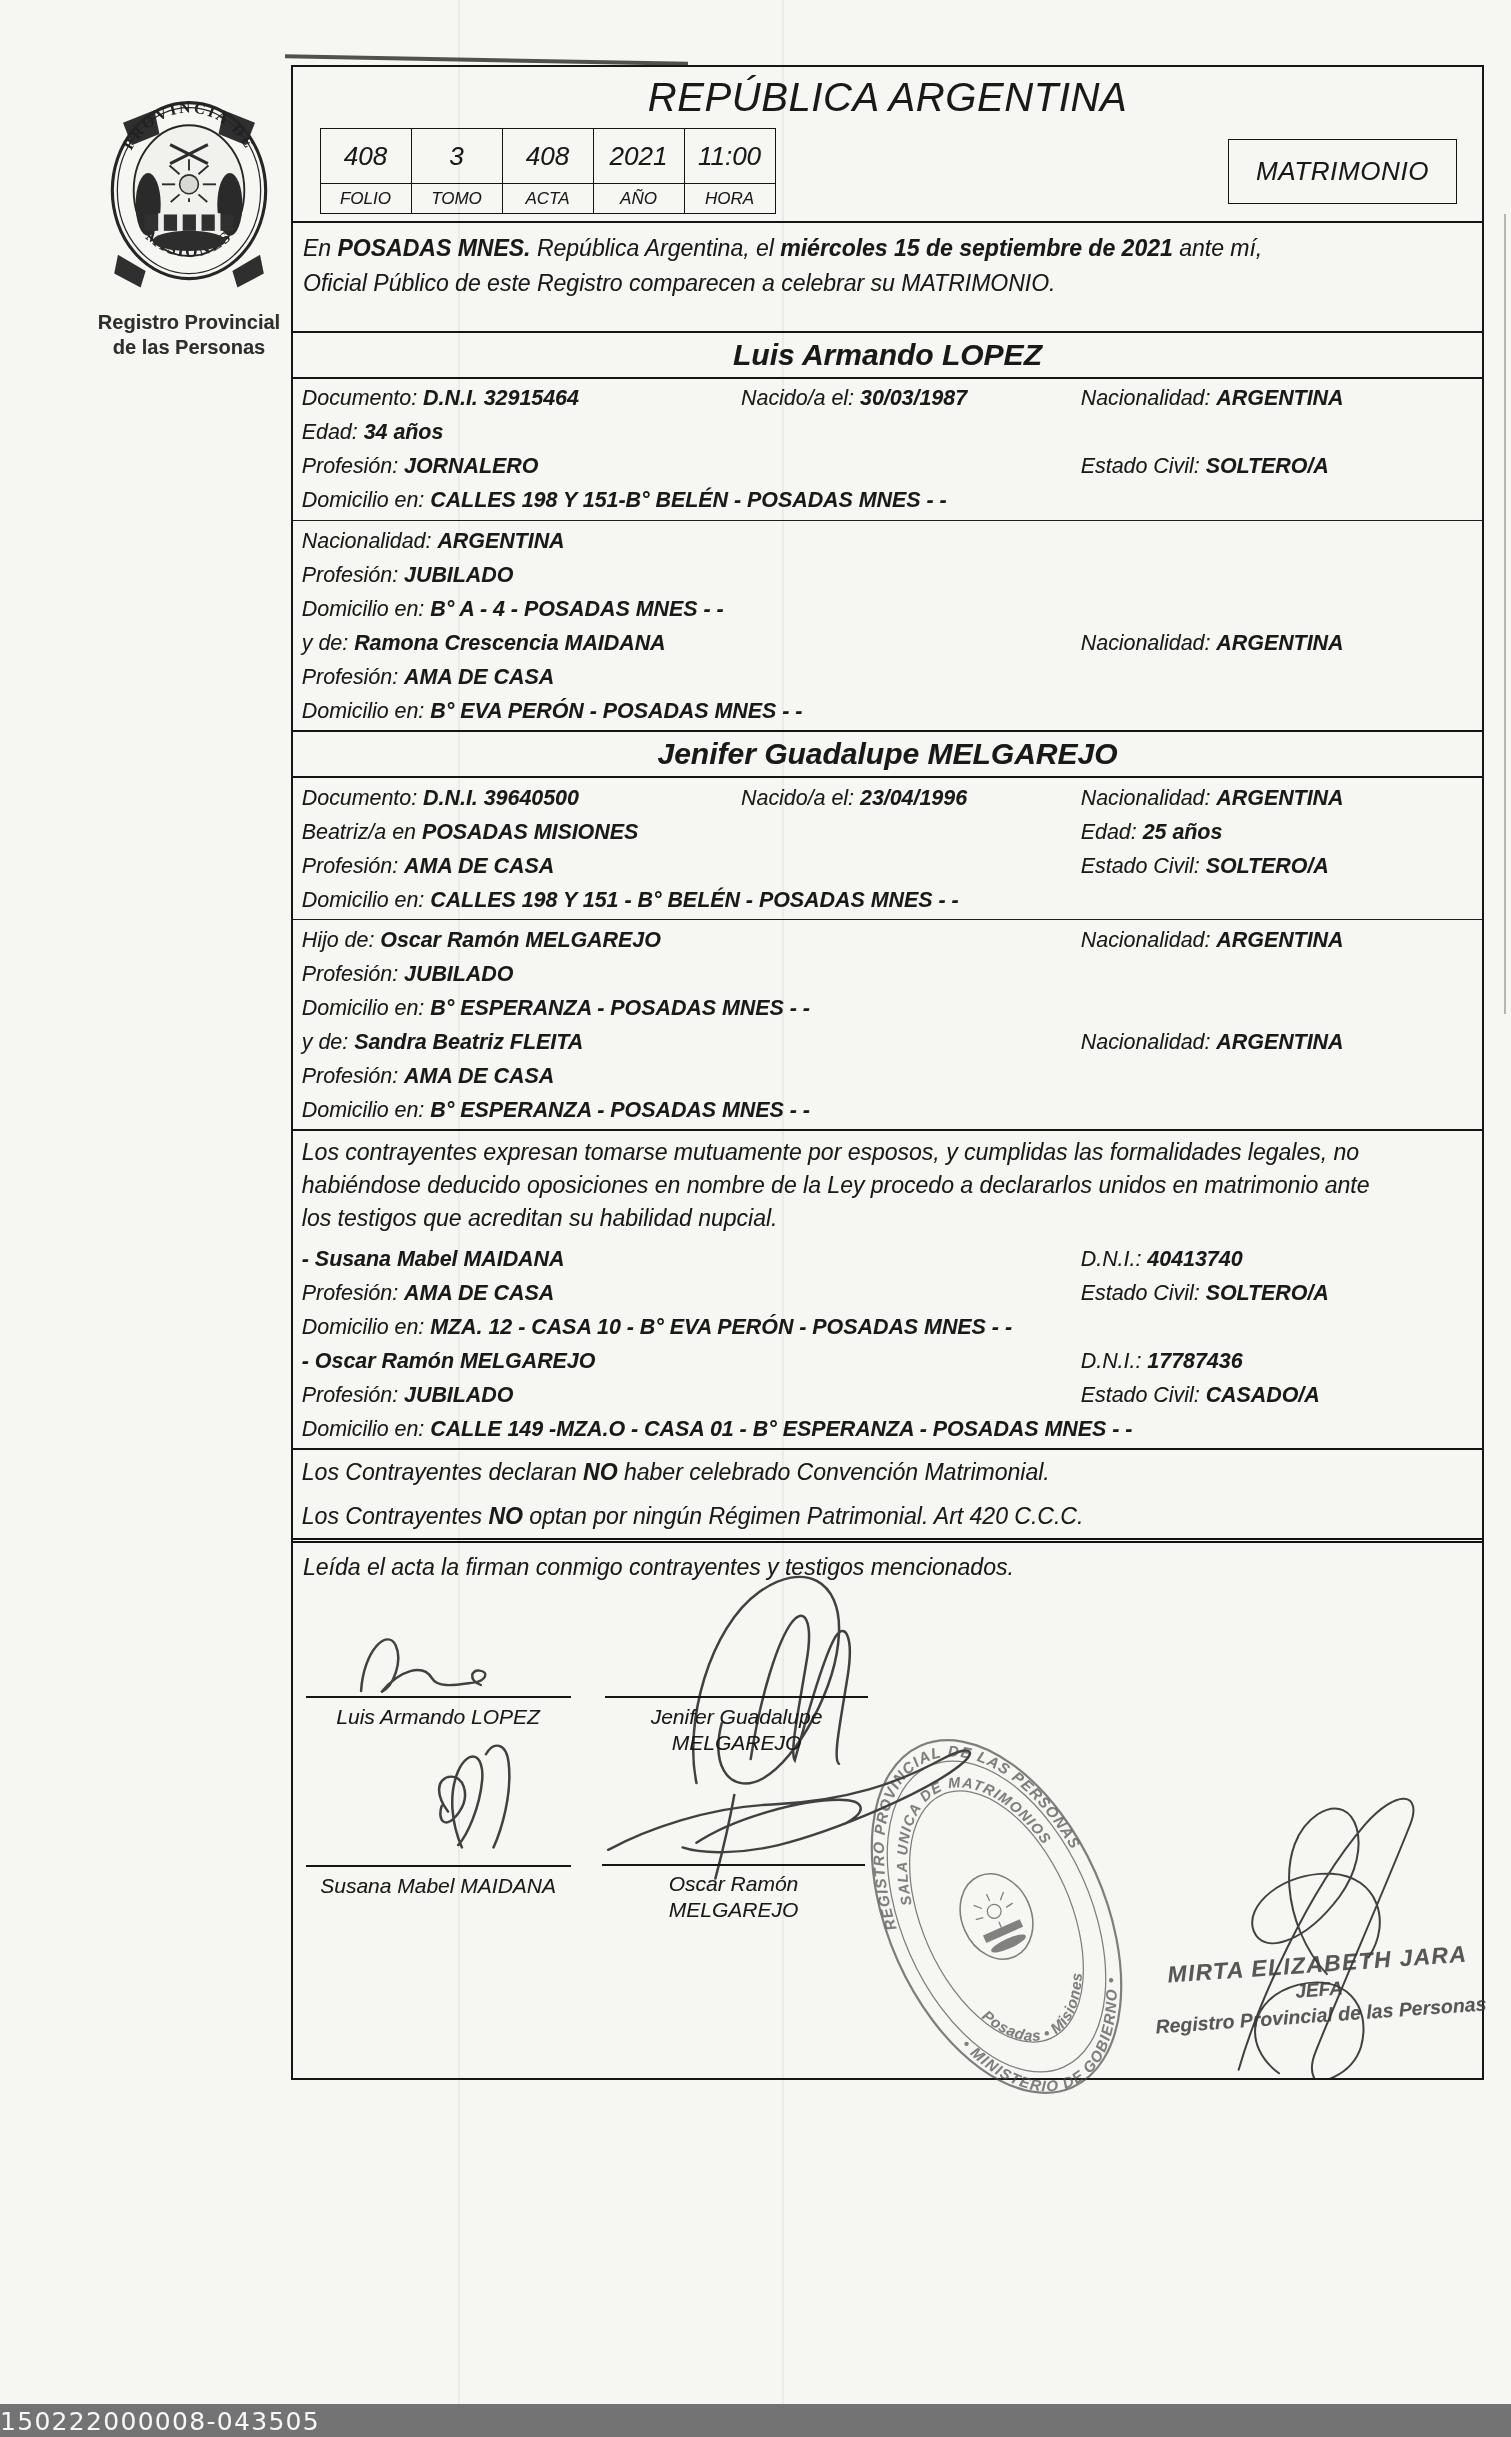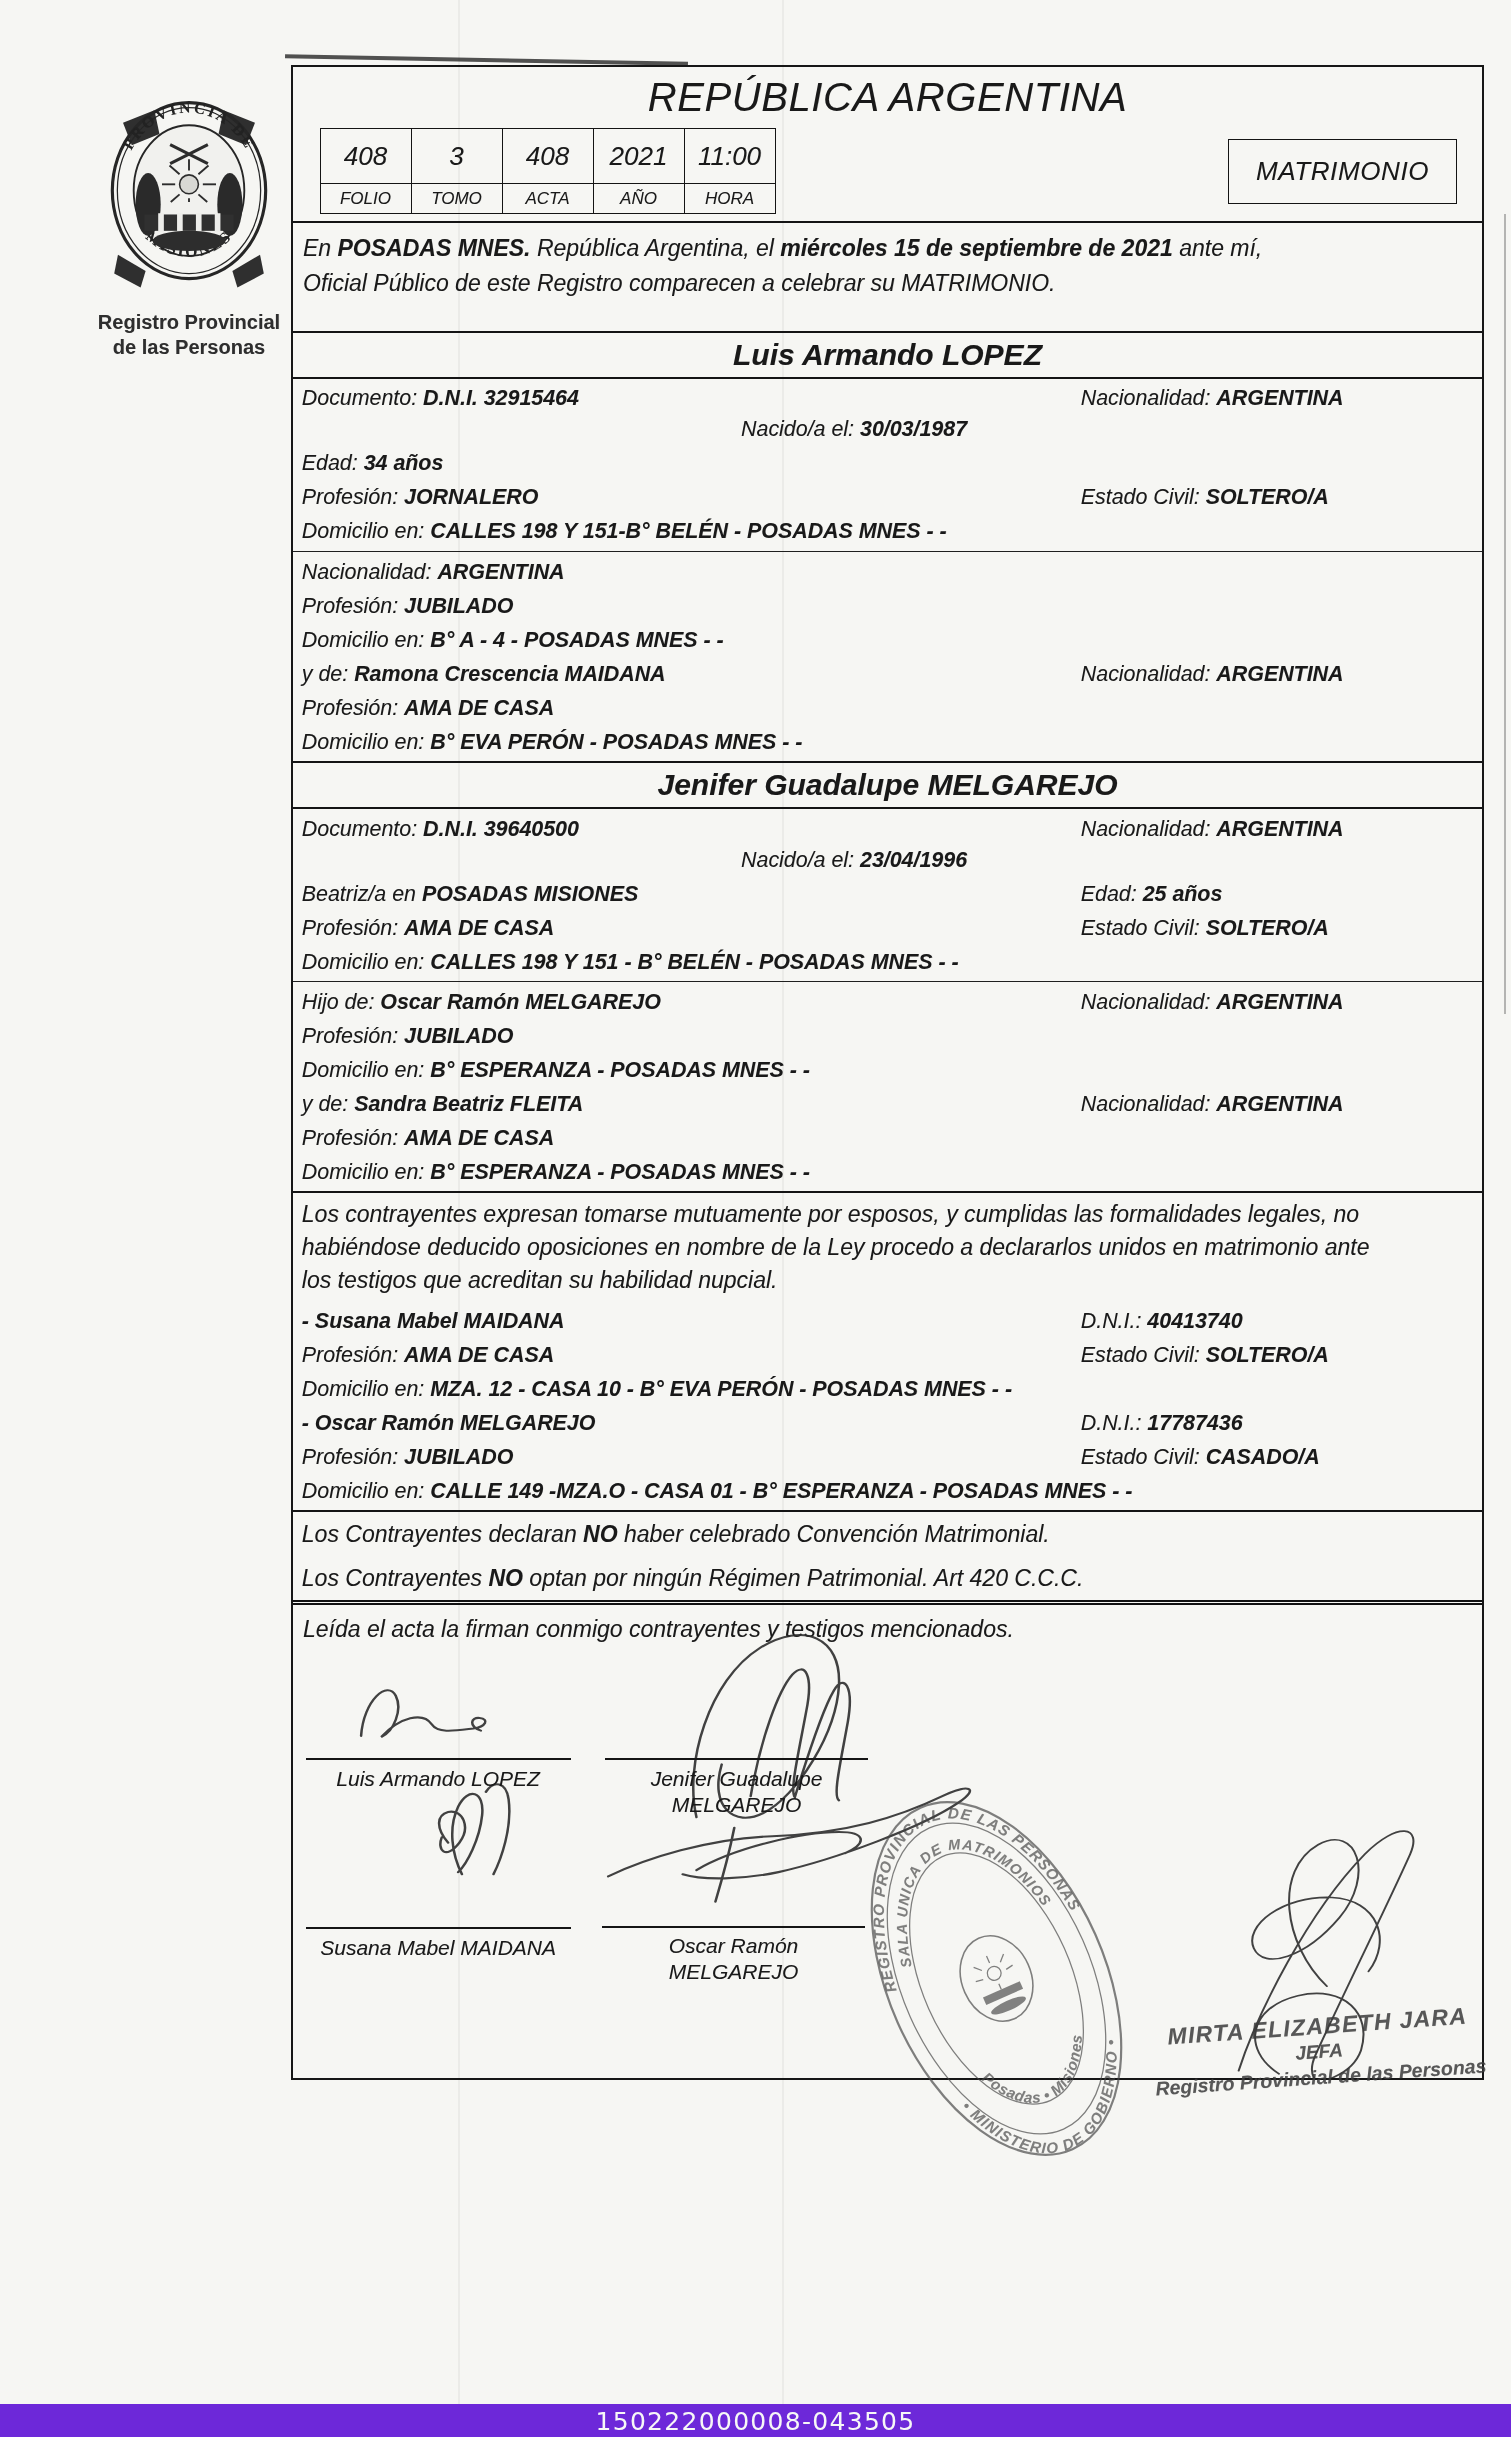--- a/index.html
+++ b/index.html
@@ -33,40 +33,40 @@
                   justify-content:center;font-size:26px;letter-spacing:0.6px;margin-top:1.3px;}
 
   .intro{padding:7.6px 10px 30px;font-size:23px;line-height:35px;flex:none;}
   .nowrap{white-space:nowrap;}
 
   .band{border-top:2.5px solid #141414;border-bottom:2.5px solid #141414;text-align:center;
         font-weight:700;font-size:30px;padding:5px 0;flex:none;}
 
   .rows{flex:none;padding:2.5px 0;}
   .row{display:flex;padding:5px 8.8px;font-size:21.4px;line-height:24px;}
-  .c1{flex:0 0 37.5%;} .c2{flex:0 0 29%;margin-top:31px;} .c3{flex:1;} .cw{flex:0 0 66.5%;} .cf{flex:1;}
+  .c1{flex:0 0 37.5%;} .c2{flex:0 0 29%;} .c3{flex:1;} .cw{flex:0 0 66.5%;} .cf{flex:1;}
   .lab{font-weight:400;} .val{font-weight:700;}
 
   .para{padding:5px 8.8px 3.8px;font-size:23px;line-height:33px;flex:none;}
   .stmt{padding:8.8px 8.8px;font-size:23px;line-height:26.5px;flex:none;}
 
   .closing{flex:1;position:relative;}
   .closing-text{padding:10px 10px;font-size:23px;}
   .sigline{position:absolute;height:2.5px;background:#151515;}
   .siglabel{position:absolute;text-align:center;font-size:21px;line-height:26px;}
   .squiggles{position:absolute;left:0;top:0;width:100%;height:100%;}
   .seal-svg{position:absolute;left:571px;top:168px;transform:rotate(-24deg);opacity:.82;}
   .official-stamp{position:absolute;left:837px;top:407px;width:378px;transform:rotate(-4deg);
                   text-align:center;color:#3c3c3c;opacity:.85;font-weight:700;}
   .official-stamp .l1{font-size:23px;letter-spacing:1.3px;}
   .official-stamp .l2{font-size:19px;margin-top:1.3px;}
   .official-stamp .l3{font-size:19.5px;margin-top:2.5px;}
 
-  .code-bar{position:absolute;left:0;right:0;top:2404px;bottom:0;background:#6d28d9;color:#f7f7f7;
-            display:flex;align-items:center;justify-content:center;
+  .code-bar{position:absolute;left:0;right:0;top:2404px;bottom:0;background:#737373;color:#f7f7f7;
+            display:flex;align-items:center;
             font-family:"DejaVu Sans",sans-serif;font-size:25px;letter-spacing:1.3px;text-shadow:none;}
 </style>
 </head>
 <body>
 
 <div class="page">
 
   <div class="fold" style="left:458px"></div>
   <div class="fold" style="left:782px"></div>
   <div class="streak"></div>

